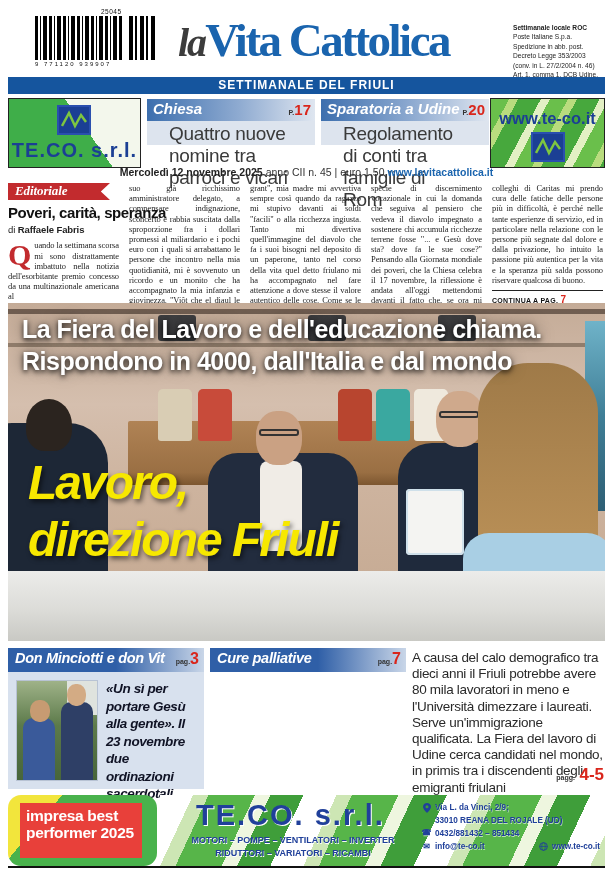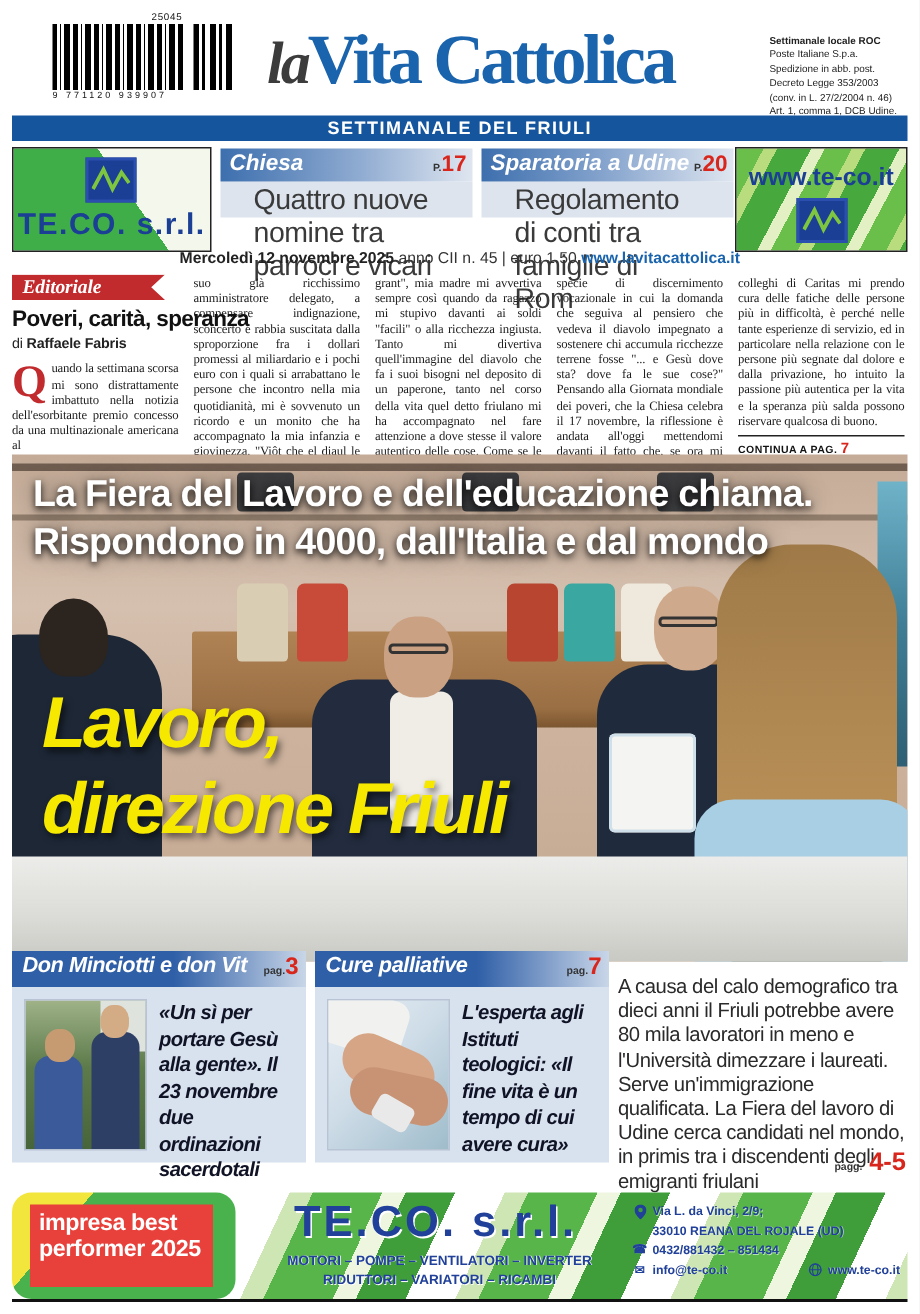--- a/index.html
+++ b/index.html
@@ -84,21 +84,21 @@
   .ph-woman-body { left:455px; top:230px; width:150px; height:110px; background:#a9cfe4; border-radius:26px 26px 0 0; }
   .ph-whitebag { left:398px; top:186px; width:58px; height:66px; background:#f4f4f2; border-radius:4px; box-shadow:inset 0 0 0 2px #cfe0ea; }
   .ph-poster { left:577px; top:18px; width:20px; height:190px; background:linear-gradient(180deg,#6fb3c9 0%,#3f7e96 50%,#2e5f74 100%); }
   .ph-table { left:0; top:268px; width:100%; height:70px; background:linear-gradient(180deg,#ececea 0%,#dcdcd8 55%,#c9c9c4 100%); }
   .hero-kicker { position:absolute; left:14px; top:10px; z-index:5; color:#fff; font-weight:700; font-size:25px; line-height:1.28; letter-spacing:-0.5px;
     text-shadow:0 2px 5px rgba(0,0,0,.85), 0 0 14px rgba(0,0,0,.5); }
   .hero-headline { position:absolute; left:20px; top:152px; z-index:6; font-style:italic; font-weight:800; font-size:48px; line-height:1.18;
     color:#f7e800; letter-spacing:-2px; text-shadow:2px 3px 5px rgba(0,0,0,.55); }
 
   
-  .teaser-bot { position:absolute; top:634px; width:196px; height:141px; }
+  .teaser-bot { position:absolute; top:648px; width:196px; height:141px; }
   .teaser-bot.b1 { left:8px; }
   .teaser-bot.b2 { left:210px; }
   .tb-head { position:relative; height:24px; background:linear-gradient(90deg,#2f5fa7 0%,#2f5fa7 55%,#c9d6e8 100%); }
   .tb-kicker { position:absolute; left:7px; top:2px; font-style:italic; font-weight:700; font-size:14.5px; color:#fff; letter-spacing:-0.3px; }
   .tb-page { position:absolute; right:5px; top:2px; }
   .tb-page .pl { font-size:7px; font-weight:700; color:#333; }
   .tb-page .pn { font-size:16px; font-weight:700; color:#d9261c; }
   .tb-body { position:relative; height:117px; background:#d8e1ee; padding:8px 6px 6px 8px; display:flex; gap:8px; }
   .tb-photo { width:82px; height:101px; flex:none; position:relative; overflow:hidden; border:1px solid #b8c3d4; }
   .tb-photo.priests { background:linear-gradient(180deg,#9fb288 0%,#5c7a4a 45%,#47653a 100%); }
@@ -271,29 +271,20 @@
         <div class="pr-h2"></div>
       </div>
       <div class="tb-text">«Un sì per portare Gesù alla gente». Il 23 novembre due ordinazioni sacerdotali</div>
     </div>
   </div>
 
   <div class="teaser-bot b2">
     <div class="tb-head">
       <span class="tb-kicker">Cure palliative</span>
       <span class="tb-page"><span class="pl">pag.</span><span class="pn">7</span></span>
-    </div>
-    <div class="tb-body">
-      <div class="tb-photo hands">
-        <div class="hd-arm"></div>
-        <div class="hd-hand1"></div>
-        <div class="hd-hand2"></div>
-        <div class="hd-clip"></div>
-      </div>
-      <div class="tb-text">L'esperta agli Istituti teologici: «Il fine vita è un tempo di cui avere cura»</div>
     </div>
   </div>
 
   <div class="summary">
     <div class="summary-text">A causa del calo demografico tra dieci anni il Friuli potrebbe avere 80 mila lavoratori in meno e l'Università dimezzare i laureati. Serve un'immigrazione qualificata. La Fiera del lavoro di Udine cerca candidati nel mondo, in primis tra i discendenti degli emigranti friulani</div>
     <div class="summary-page"><span class="pl">pagg.</span> <span class="pn">4-5</span></div>
   </div>
 
   <div class="ads-row">
     <div class="ad-impresa">

